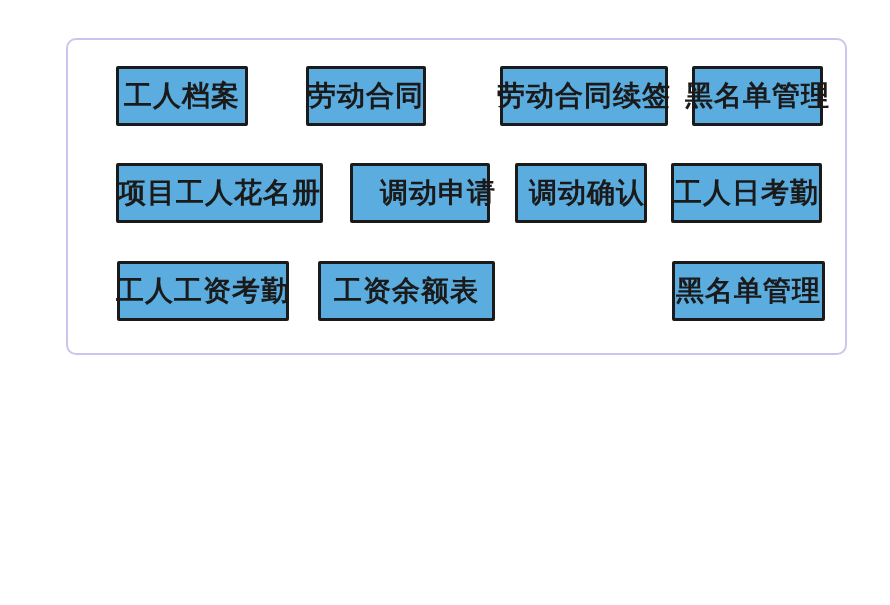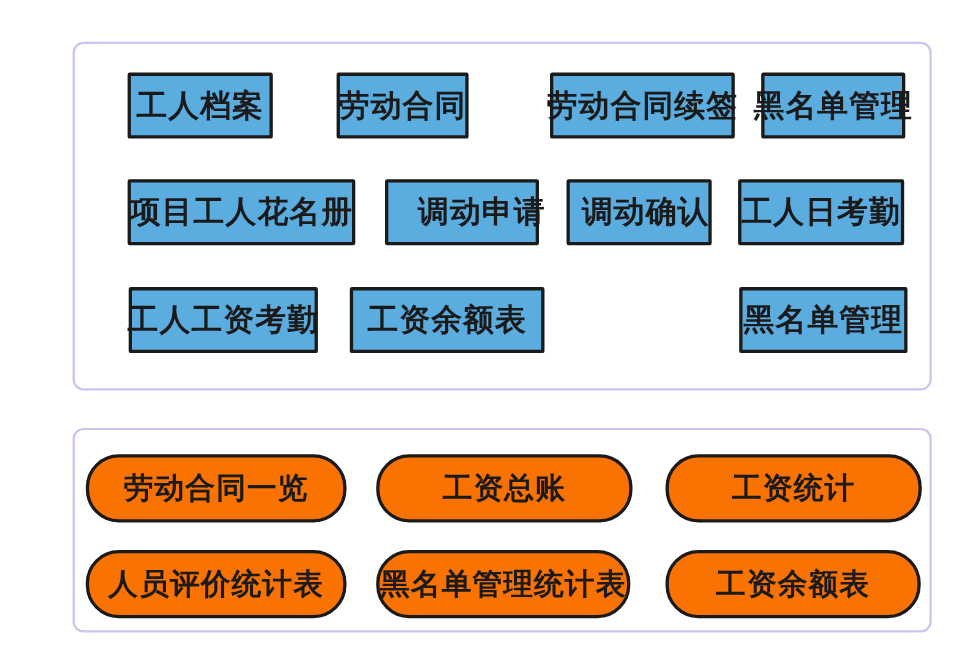--- a/index.html
+++ b/index.html
@@ -65,23 +65,14 @@
     <div class="module-box" style="left:48px;  top:123px; width:207px;text-align:right;">项目工人花名册</div>
     <div class="module-box" style="left:282px; top:123px; width:140px;padding-left:36px;">调动申请</div>
     <div class="module-box" style="left:447px; top:123px; width:132px;padding-left:12px;">调动确认</div>
     <div class="module-box" style="left:603px; top:123px; width:151px;">工人日考勤</div>
 
     <div class="module-box" style="left:49px;  top:221px; width:172px;">工人工资考勤</div>
     <div class="module-box" style="left:250px; top:221px; width:177px;">工资余额表</div>
     <div class="module-box" style="left:604px; top:221px; width:153px;">黑名单管理</div>
   </section>
 
-  <section class="panel bottom">
-    <div class="report-pill" style="left:10px;  top:22px;  width:237px;">劳动合同一览</div>
-    <div class="report-pill" style="left:274px; top:22px;  width:233px;">工资总账</div>
-    <div class="report-pill" style="left:537px; top:22px;  width:233px;">工资统计</div>
-
-    <div class="report-pill" style="left:10px;  top:109px; width:237px;">人员评价统计表</div>
-    <div class="report-pill" style="left:274px; top:109px; width:231px;">黑名单管理统计表</div>
-    <div class="report-pill" style="left:537px; top:109px; width:232px;">工资余额表</div>
-  </section>
 
 </div>
 
 </body></html>

